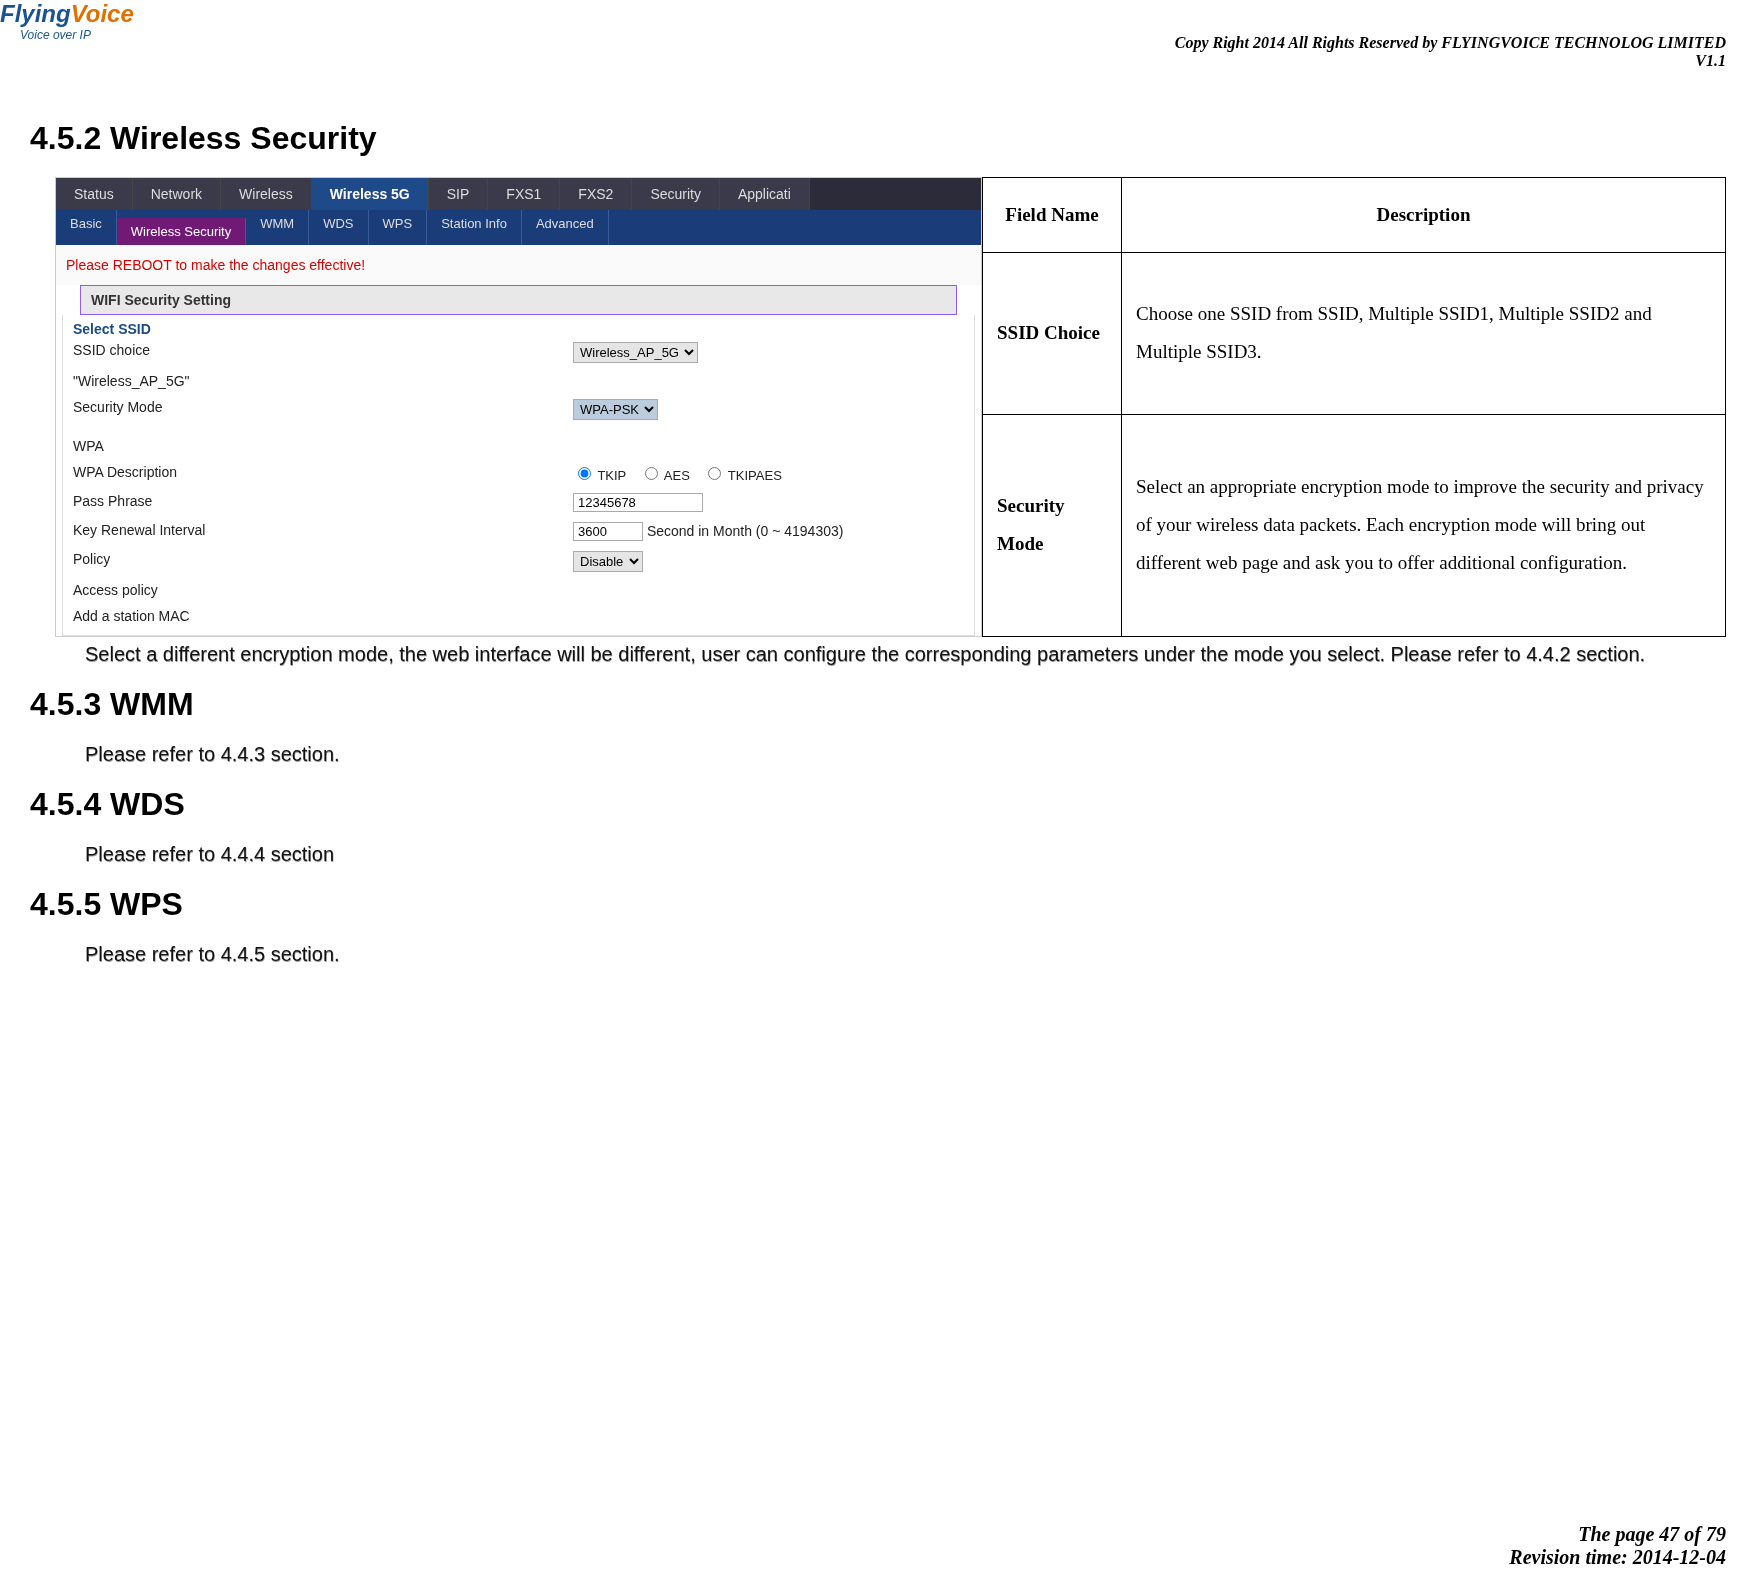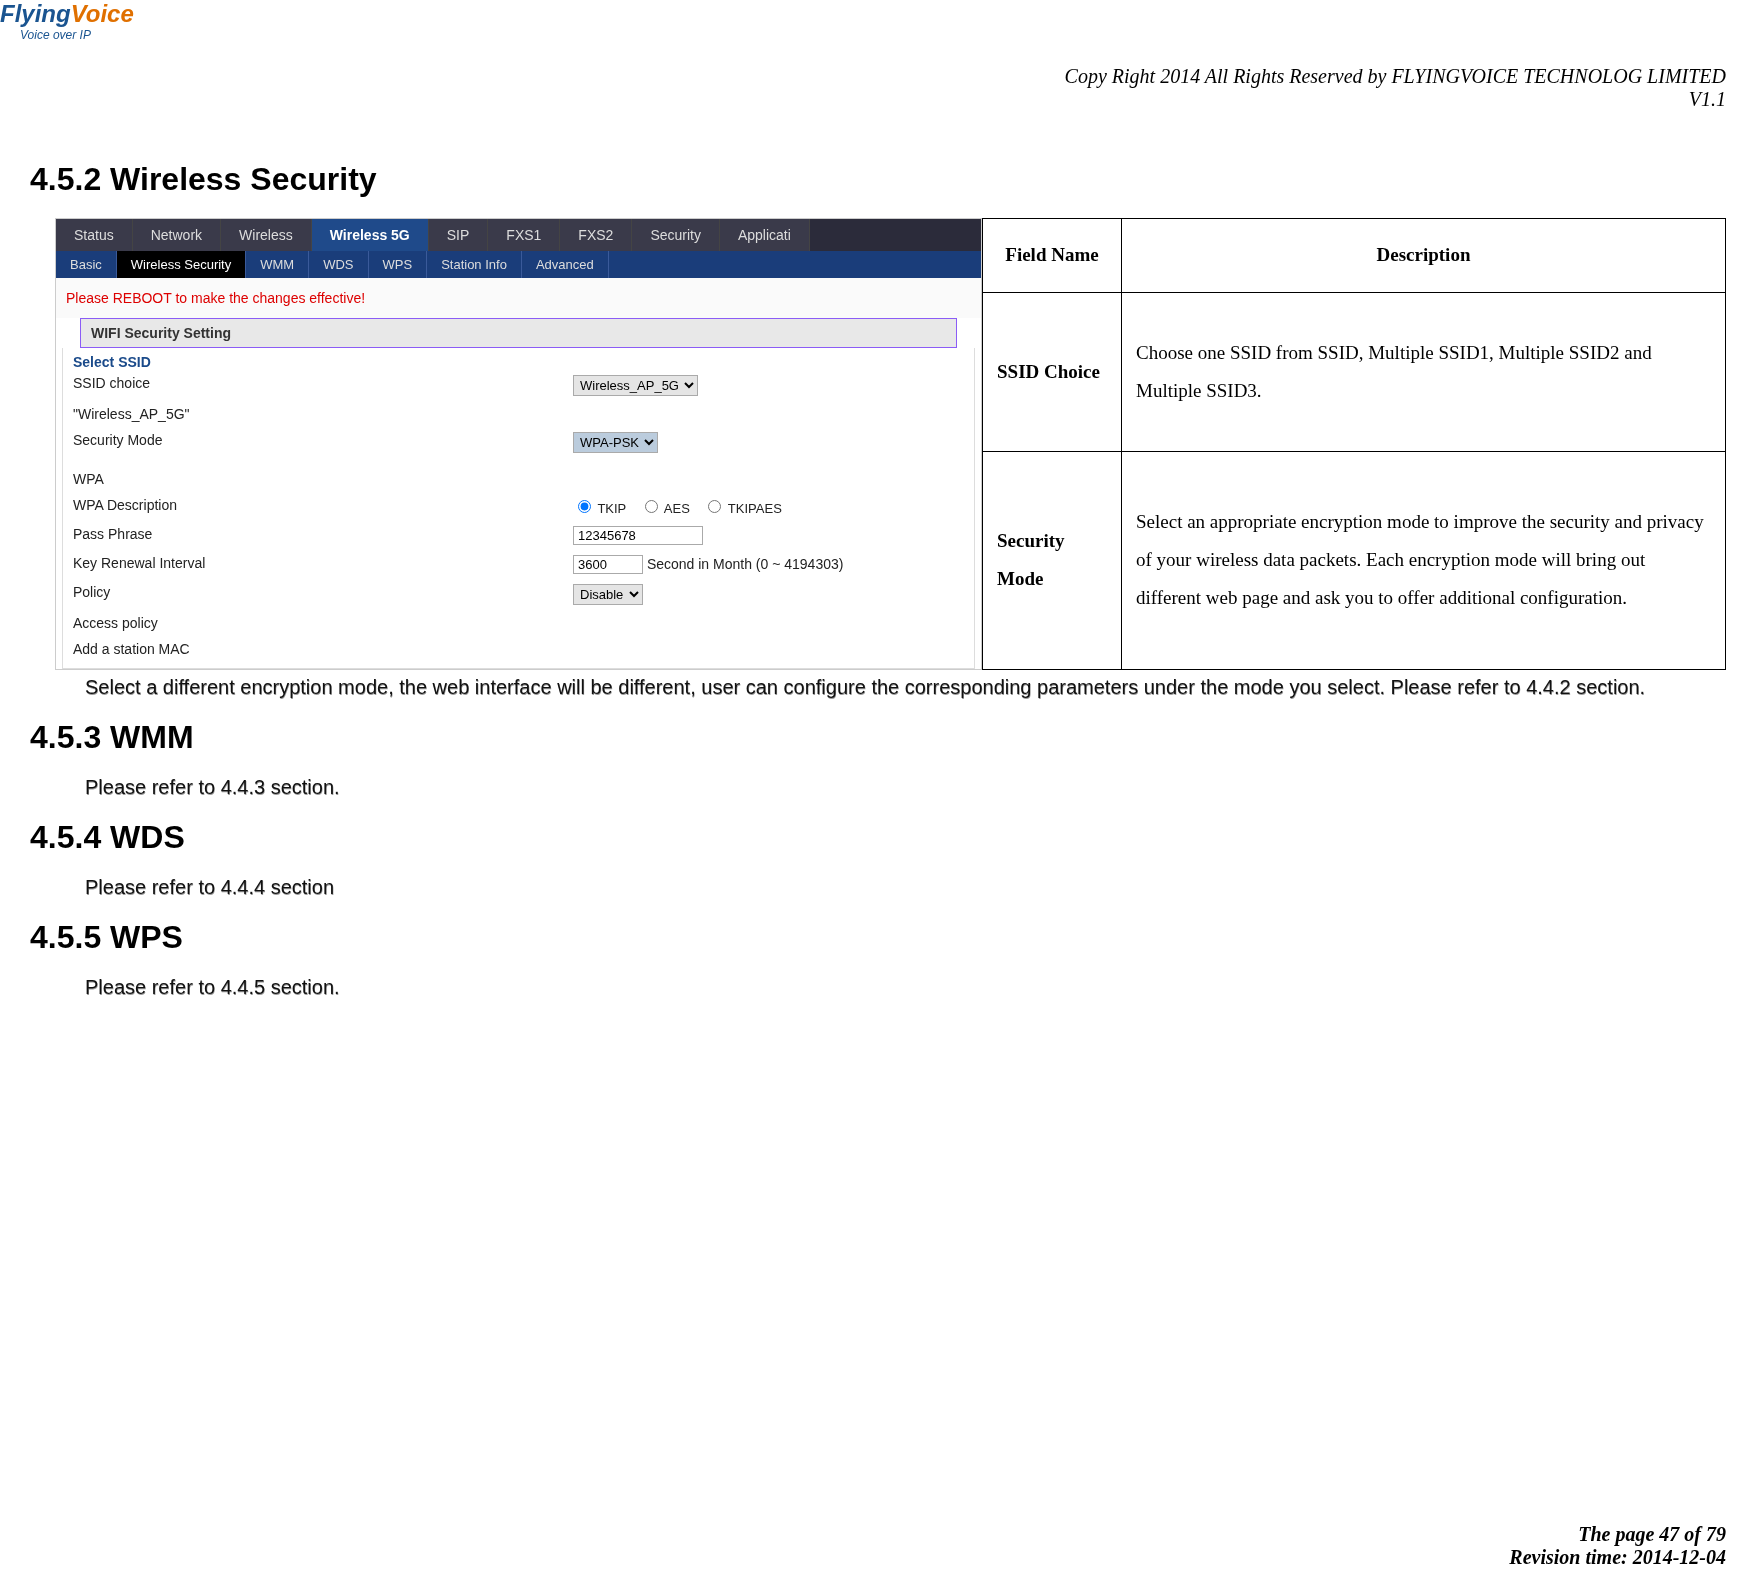--- a/index.html
+++ b/index.html
@@ -23,23 +23,23 @@
     font-style: italic;
     font-weight: bold;
   }
   .logo-main { color: #1a5490; font-size: 24px; }
   .logo-accent { color: #e07000; font-size: 24px; }
   .logo-sub { color: #1a5490; font-size: 12px; font-style: italic; font-weight: normal; margin-left: 20px; }
   .header-right {
     text-align: right;
     font-family: "Times New Roman", serif;
     font-style: italic;
-    font-weight: normal;
-    font-size: 20px;
-    margin-top: 55px;
+    font-weight: bold;
+    font-size: 16px;
+    margin-top: 24px;
     margin-right: 0;
   }
   .content {
     padding: 30px 0 0 30px;
   }
   h2.section-title {
     font-family: Arial, sans-serif;
     font-weight: bold;
     font-size: 32px;
     margin: 20px 0;
@@ -77,22 +77,23 @@
     background: #1a3d7a;
   }
   .tab-sub {
     padding: 6px 14px;
     color: #ddd;
     font-size: 13px;
     border-right: 1px solid #3a5a9a;
     cursor: pointer;
   }
   .tab-sub.active {
-    background: #000000;
+    background: #701a75;
     color: #fff;
+    margin-top: 8px;
   }
   .reboot {
     padding: 12px 10px;
     color: #d00;
     font-size: 14px;
     background: #fafafa;
   }
   .panel-header {
     background: #e8e8e8;
     padding: 6px 10px;

